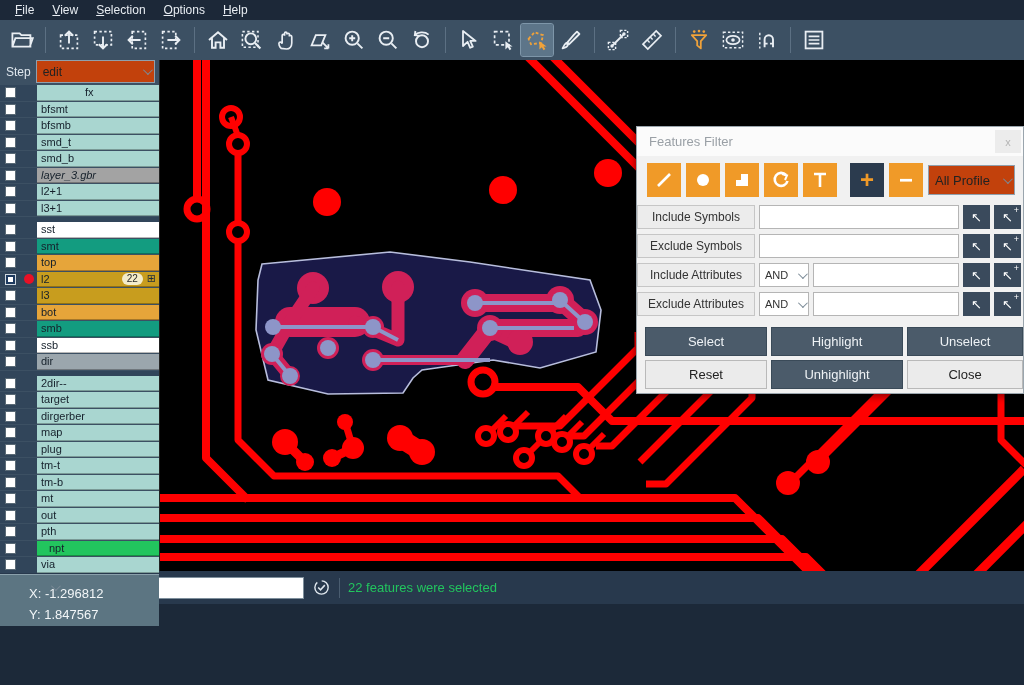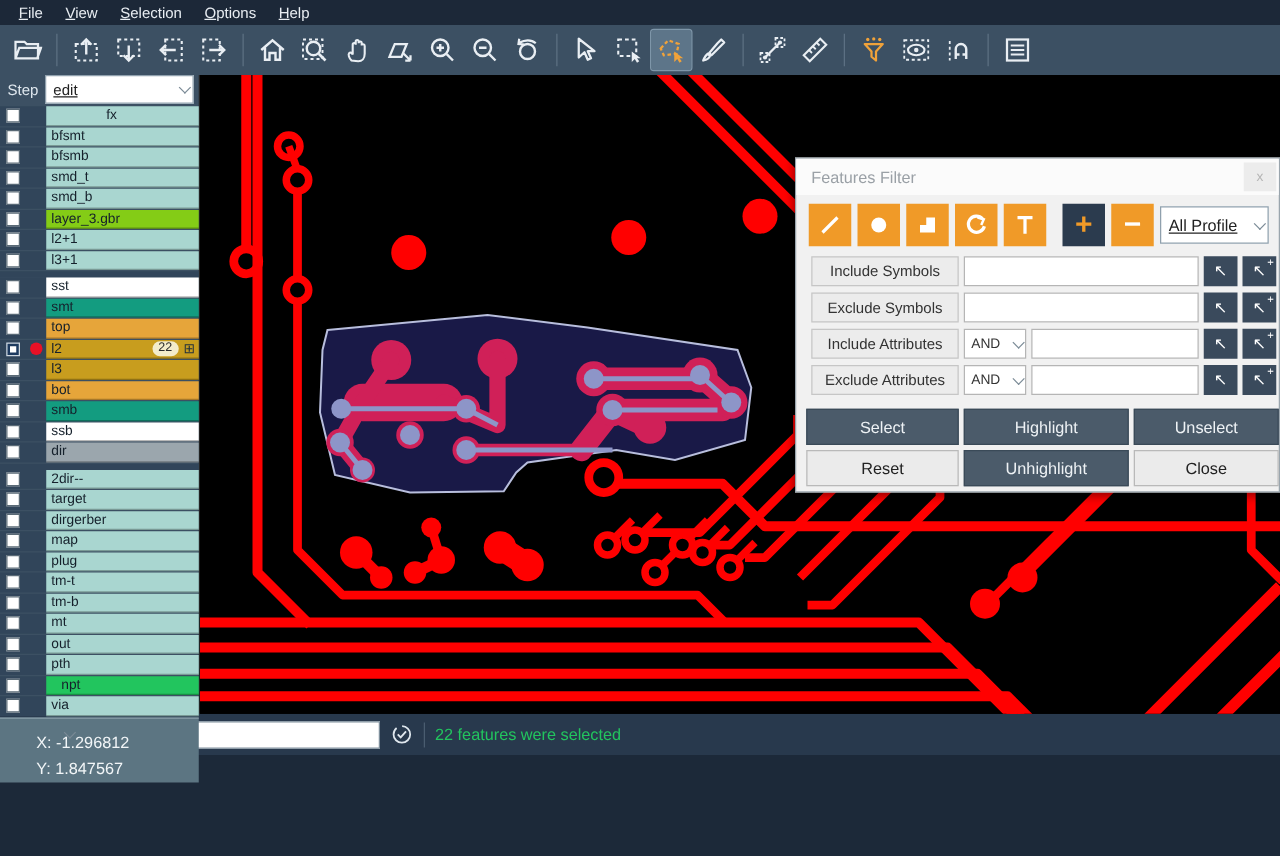--- a/index.html
+++ b/index.html
@@ -18,22 +18,22 @@
   .tbtn.active { background:#5d7589; outline:1px solid #7e96a9; }
   .tsep { width:1px; height:26px; background:#5c7083; margin:0 5px; }
 
   
   #content { flex:1 1 auto; display:flex; position:relative; min-height:0; }
 
   
   #sidebar { width:160px; background:#3c5063; display:flex; flex-direction:column; border-right:1px solid #222; }
   #steprow { height:34px; display:flex; align-items:center; padding:0 4px 0 6px; gap:5px; }
   #steprow .lbl { color:#dfe7ee; font-size:12px; }
-  .select-box { background:#ffffff; border:1px solid #8fa0ad; height:23px; display:flex; align-items:center;
-    justify-content:space-between; padding:0 4px 0 6px; font-size:12px; color:#222; flex:1;text-decoration:underline; }
+  .select-box { background:#c2410c; border:1px solid #8fa0ad; height:23px; display:flex; align-items:center;
+    justify-content:space-between; padding:0 4px 0 6px; font-size:12px; color:#222; flex:1; }
   .caret { width:7px; height:7px; border-right:1.6px solid #7a8a96; border-bottom:1.6px solid #7a8a96;
     transform:rotate(45deg) translateY(-2px); flex:0 0 auto; }
   #layerlist { flex:0 0 auto; padding-top:2px; }
   .lrow { display:flex; height:15.5px; align-items:stretch; margin-bottom:1px; }
   .lrow .cb { width:20px; display:flex; align-items:center; justify-content:center; background:#31455a; }
   .cbbox { width:11px; height:11px; background:#fff; border:1px solid #5a6a76; }
   .cbbox.on { background:#1d3a5f; border:1px solid #cfd8df; position:relative; }
   .cbbox.on::after { content:""; position:absolute; left:2px; top:2px; width:5px; height:5px; background:#fff; }
   .lrow .dotc { width:17px; background:#31455a; display:flex; align-items:center; justify-content:center; }
   .reddot { width:10px; height:10px; border-radius:50%; background:#e81126; }
@@ -57,21 +57,21 @@
   #dlg-title { height:29px; background:#fbfbfb; display:flex; align-items:center; padding-left:12px;
     color:#9aa0a6; font-size:13px; }
   #dlg-close { margin-left:auto; width:26px; height:23px; background:#ececec; color:#b5b5b5;
     display:flex; align-items:center; justify-content:center; font-size:11px; margin-right:2px; }
   #dlg-tools { display:flex; align-items:center; gap:5px; padding:7px 8px 6px 10px; }
   .obtn { width:34px; height:34px; background:#f09a28; display:flex; align-items:center; justify-content:center; }
   .obtn svg { display:block; }
   .obtn.plus { background:#2b3b4e; color:#f09a28; font-size:24px; font-weight:bold; margin-left:8px; }
   .obtn.minus { color:#fff; font-size:24px; font-weight:bold; }
   #profile-select { width:97px; height:30px; margin-left:auto; font-size:13px; }
-  .frow { display:flex; align-items:flex-start; gap:4px; padding:2px 2px 2px 12px; margin-bottom:1px; }
+  .frow { display:flex; align-items:flex-start; gap:4px; padding:2px 2px 2px 0; margin-bottom:1px; }
   .flabel { width:118px; height:24px; background:#ececec; border:1px solid #c6c6c6; color:#333;
     display:flex; align-items:center; justify-content:center; font-size:12px; flex:0 0 auto; }
   .finput { flex:1; height:24px; background:#fff; border:1px solid #b5b5b5; padding:0 4px; font-size:12px; min-width:10px; }
   .andsel { width:50px; height:24px; background:#fff; border:1px solid #b5b5b5; display:flex; align-items:center;
     justify-content:space-between; padding:0 3px 0 5px; font-size:11px; color:#333; flex:0 0 auto; }
   .abtn { width:27px; height:24px; background:#3a4a5c; color:#fff; display:flex; align-items:center;
     justify-content:center; font-size:13px; flex:0 0 auto; position:relative; }
   .abtn .pl { position:absolute; right:2px; top:0px; font-size:9px; }
   #dlg-actions { display:grid; grid-template-columns:122px 132px 116px; gap:4px; padding:8px 6px 0 8px; }
   .dbtn { height:29px; background:#4b5b6a; color:#eef2f5; border:1px solid #3a4a58; font-size:13px;
@@ -295,21 +295,21 @@
             <div class="dotc"></div>
             <div class="nm" style="background: rgb(169, 214, 208);">
               <span>smd_b</span>
             </div>
           </div>
           <div class="lrow">
             <div class="cb">
               <div class="cbbox"></div>
             </div>
             <div class="dotc"></div>
-            <div class="nm" style="background: #84cc16;">
+            <div class="nm" style="background: #a3a3a3; font-style: italic;">
               <span>layer_3.gbr</span>
             </div>
           </div>
           <div class="lrow">
             <div class="cb">
               <div class="cbbox"></div>
             </div>
             <div class="dotc"></div>
             <div class="nm" style="background: rgb(169, 214, 208);">
               <span>l2+1</span>

